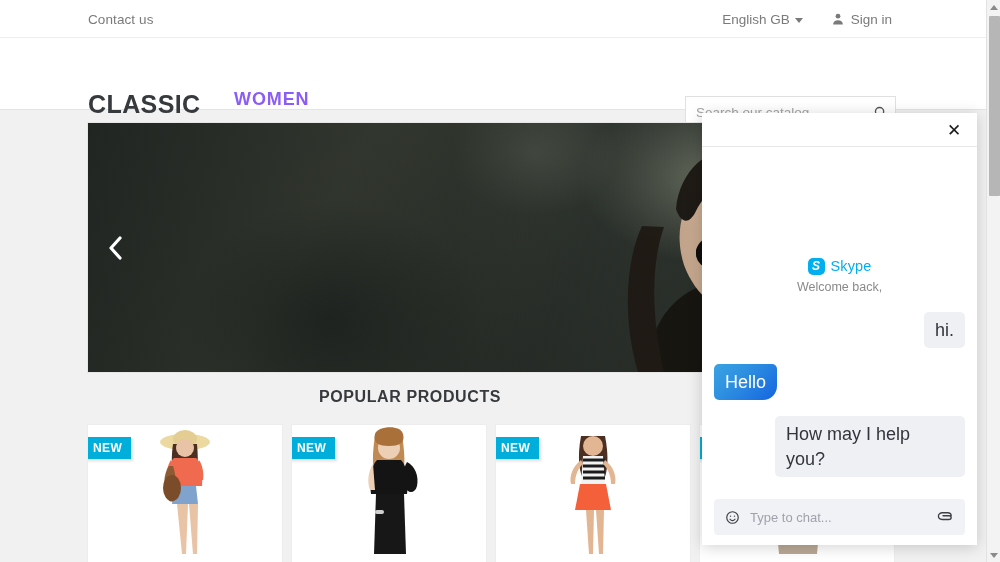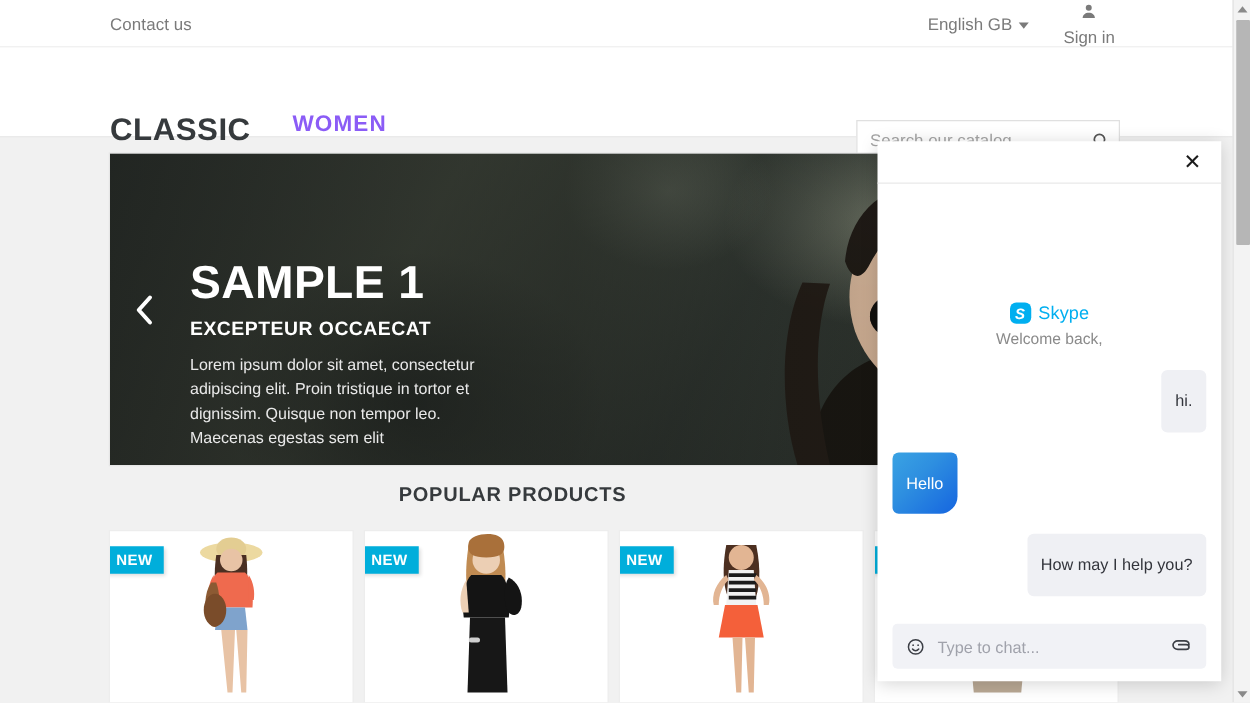--- a/index.html
+++ b/index.html
@@ -25,21 +25,21 @@
   .lang-select {
     font-size: 13.5px; color: #7a7a7a; display: flex; align-items: center; gap: 5px;
     cursor: pointer; margin-right: 28px;
   }
   .caret-down {
     width: 0; height: 0; border-left: 4px solid transparent; border-right: 4px solid transparent;
     border-top: 5px solid #7a7a7a; display: inline-block; position: relative; top: 1px;
   }
   .signin {
     font-size: 13.5px; color: #7a7a7a; display: flex; align-items: center; gap: 6px;
-    cursor: pointer; margin-right: 16px; flex-direction: column;
+    cursor: pointer; margin-right: 16px;
   }
   .basket {
     font-size: 13.5px; color: #9b9b9b; display: flex; align-items: center; gap: 7px;
     cursor: pointer; background: #f6f6f6; height: 38px; padding: 0 16px 0 14px;
     margin-right: -16px;
   }
   .ico { display: inline-flex; align-items: center; }
 
   
   .header {
@@ -153,22 +153,22 @@
     align-items: center; justify-content: center; font-style: italic;
   }
   .skype-word { color: #00aff0; font-size: 14.5px; letter-spacing: .1px; }
   .welcome {
     font-size: 12.5px; color: #8a8a8a; text-align: center; margin-bottom: 18px;
   }
   .msg-row { display: flex; margin-bottom: 16px; }
   .msg-row.right { justify-content: flex-end; }
   .msg-row.left { justify-content: flex-start; }
   .bubble {
-    max-width: 190px; font-size: 13px; line-height: 1.35;
-    padding: 16px 11px; border-radius: 5px; word-wrap: break-word; text-align: right;
+    max-width: 190px; font-size: 18px; line-height: 1.35;
+    padding: 6px 11px; border-radius: 5px; word-wrap: break-word;
   }
   .bubble.them { background: #eff0f4; color: #33353c; }
   .bubble.me {
     background: linear-gradient(135deg, #3aa3e3 0%, #2e8fe0 40%, #1565e0 100%);
     color: #fff; border-radius: 5px 5px 14px 5px;
   }
   .chat-foot { flex: 0 0 52px; padding: 6px 12px 0; }
   .chat-input {
     height: 36px; background: #f1f2f6; border-radius: 4px;
     display: flex; align-items: center; padding: 0 11px; gap: 10px;
@@ -257,25 +257,20 @@
       </svg>
     </div>
     <div class="scrim"></div>
 
     <div class="car-arrow">
       <svg width="17" height="26" viewBox="0 0 17 26" fill="none" stroke="#ffffff" stroke-width="3.2" stroke-linecap="round" stroke-linejoin="round">
         <polyline points="13,3 4,13 13,23"></polyline>
       </svg>
     </div>
 
-    <div class="caption">
-      <div class="cap-title">SAMPLE 1</div>
-      <div class="cap-sub">EXCEPTEUR OCCAECAT</div>
-      <div class="cap-body">Lorem ipsum dolor sit amet, consectetur adipiscing elit. Proin tristique in tortor et dignissim. Quisque non tempor leo. Maecenas egestas sem elit</div>
-    </div>
   </div>
 
   <div class="section-title">POPULAR PRODUCTS</div>
 
   <div class="products">
 
     <div class="card">
       <span class="new-badge">NEW</span>
       <div class="model">
         <svg class="fig" width="120" height="140" viewBox="0 0 120 140">

